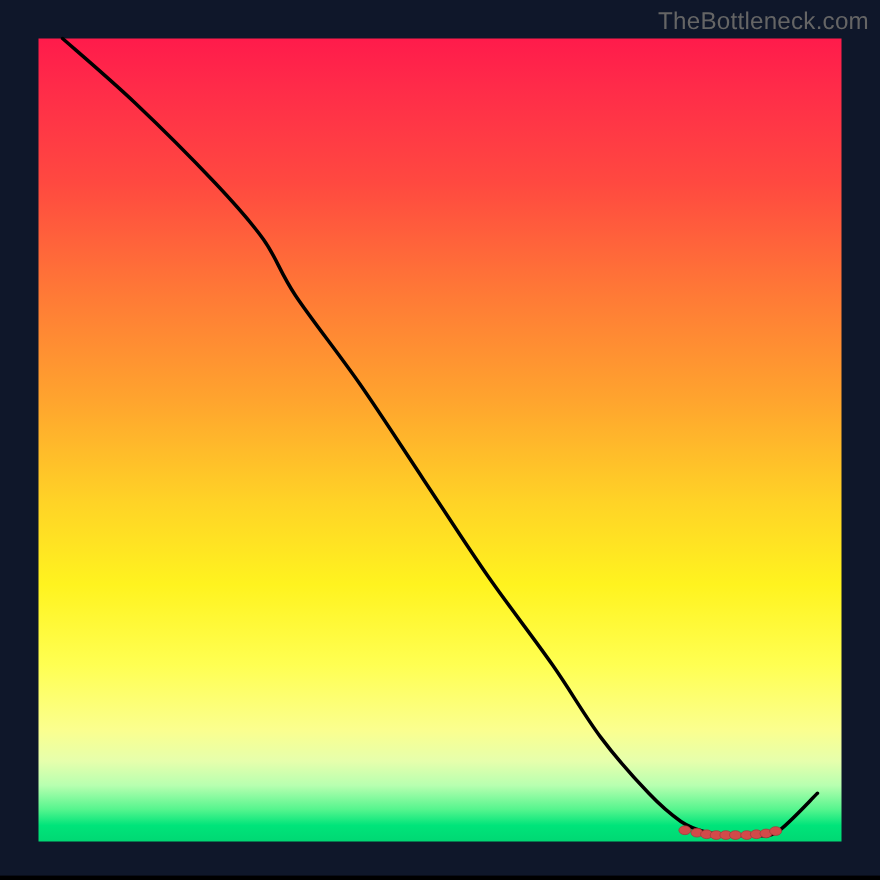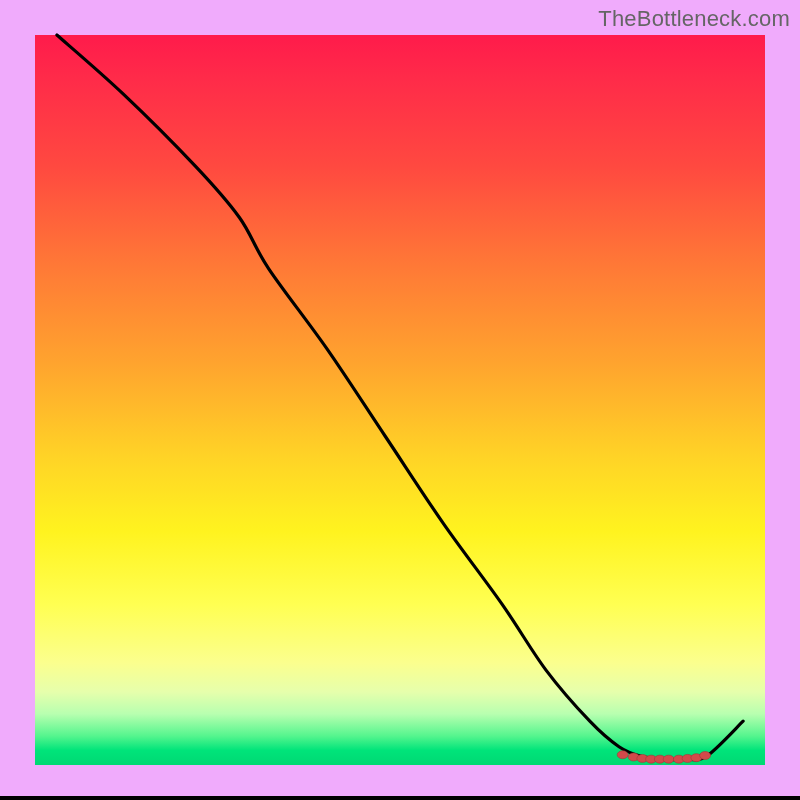--- a/index.html
+++ b/index.html
@@ -7,21 +7,21 @@
     padding: 0;
     width: 800px;
     height: 800px;
     background: #000;
     overflow: hidden;
   }
   .frame {
     position: relative;
     width: 800px;
     height: 796px;
-    background: #f0abfc;
+    background: #0f172a;
   }
   .watermark {
     position: absolute;
     top: 6px;
     right: 10px;
     font-family: Arial, Helvetica, sans-serif;
     font-size: 22px;
     color: #656565;
     letter-spacing: 0.2px;
   }

